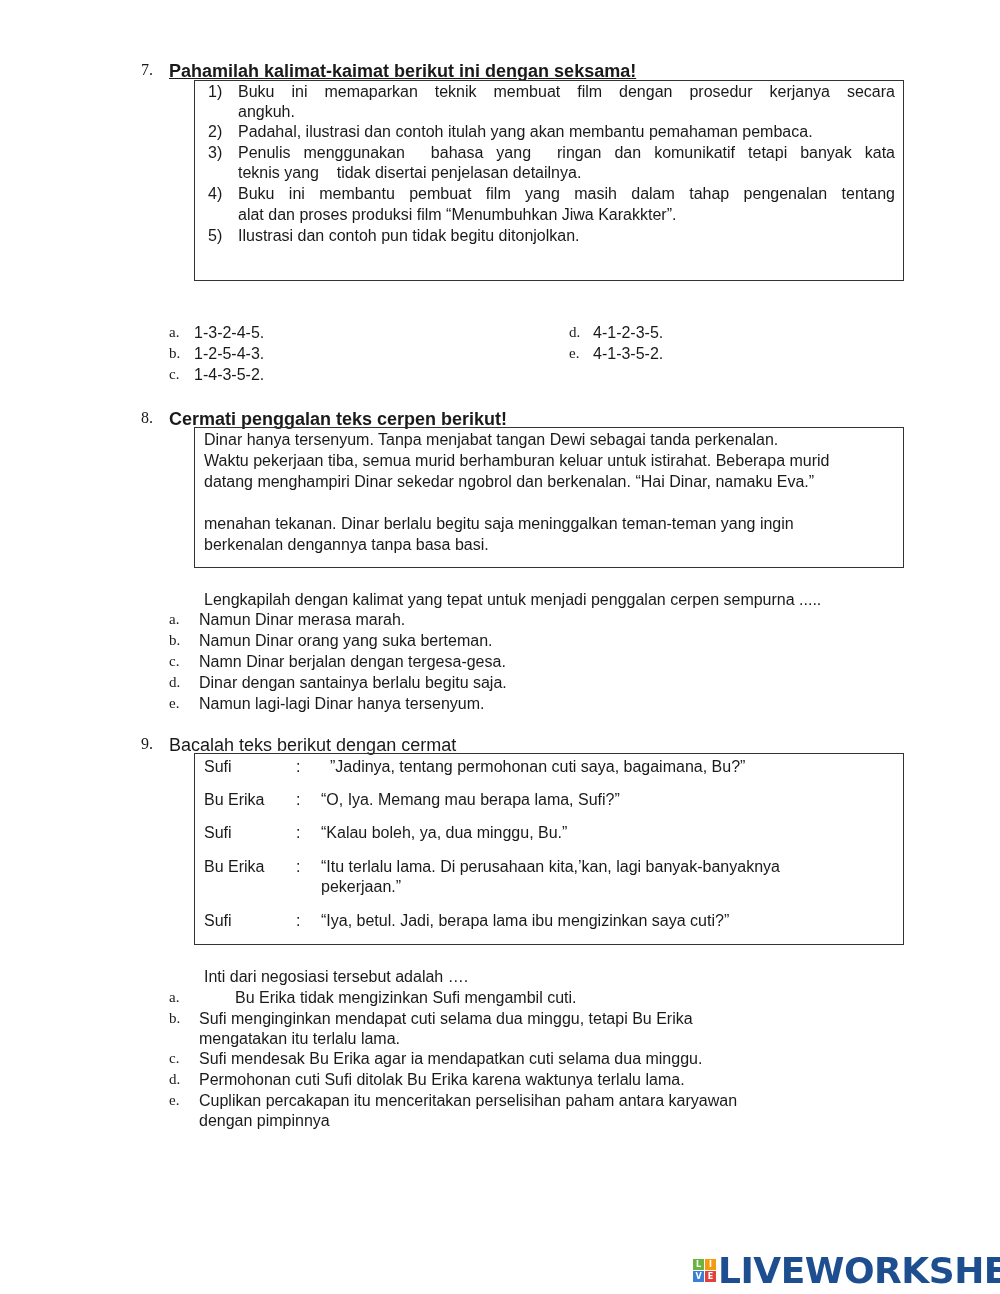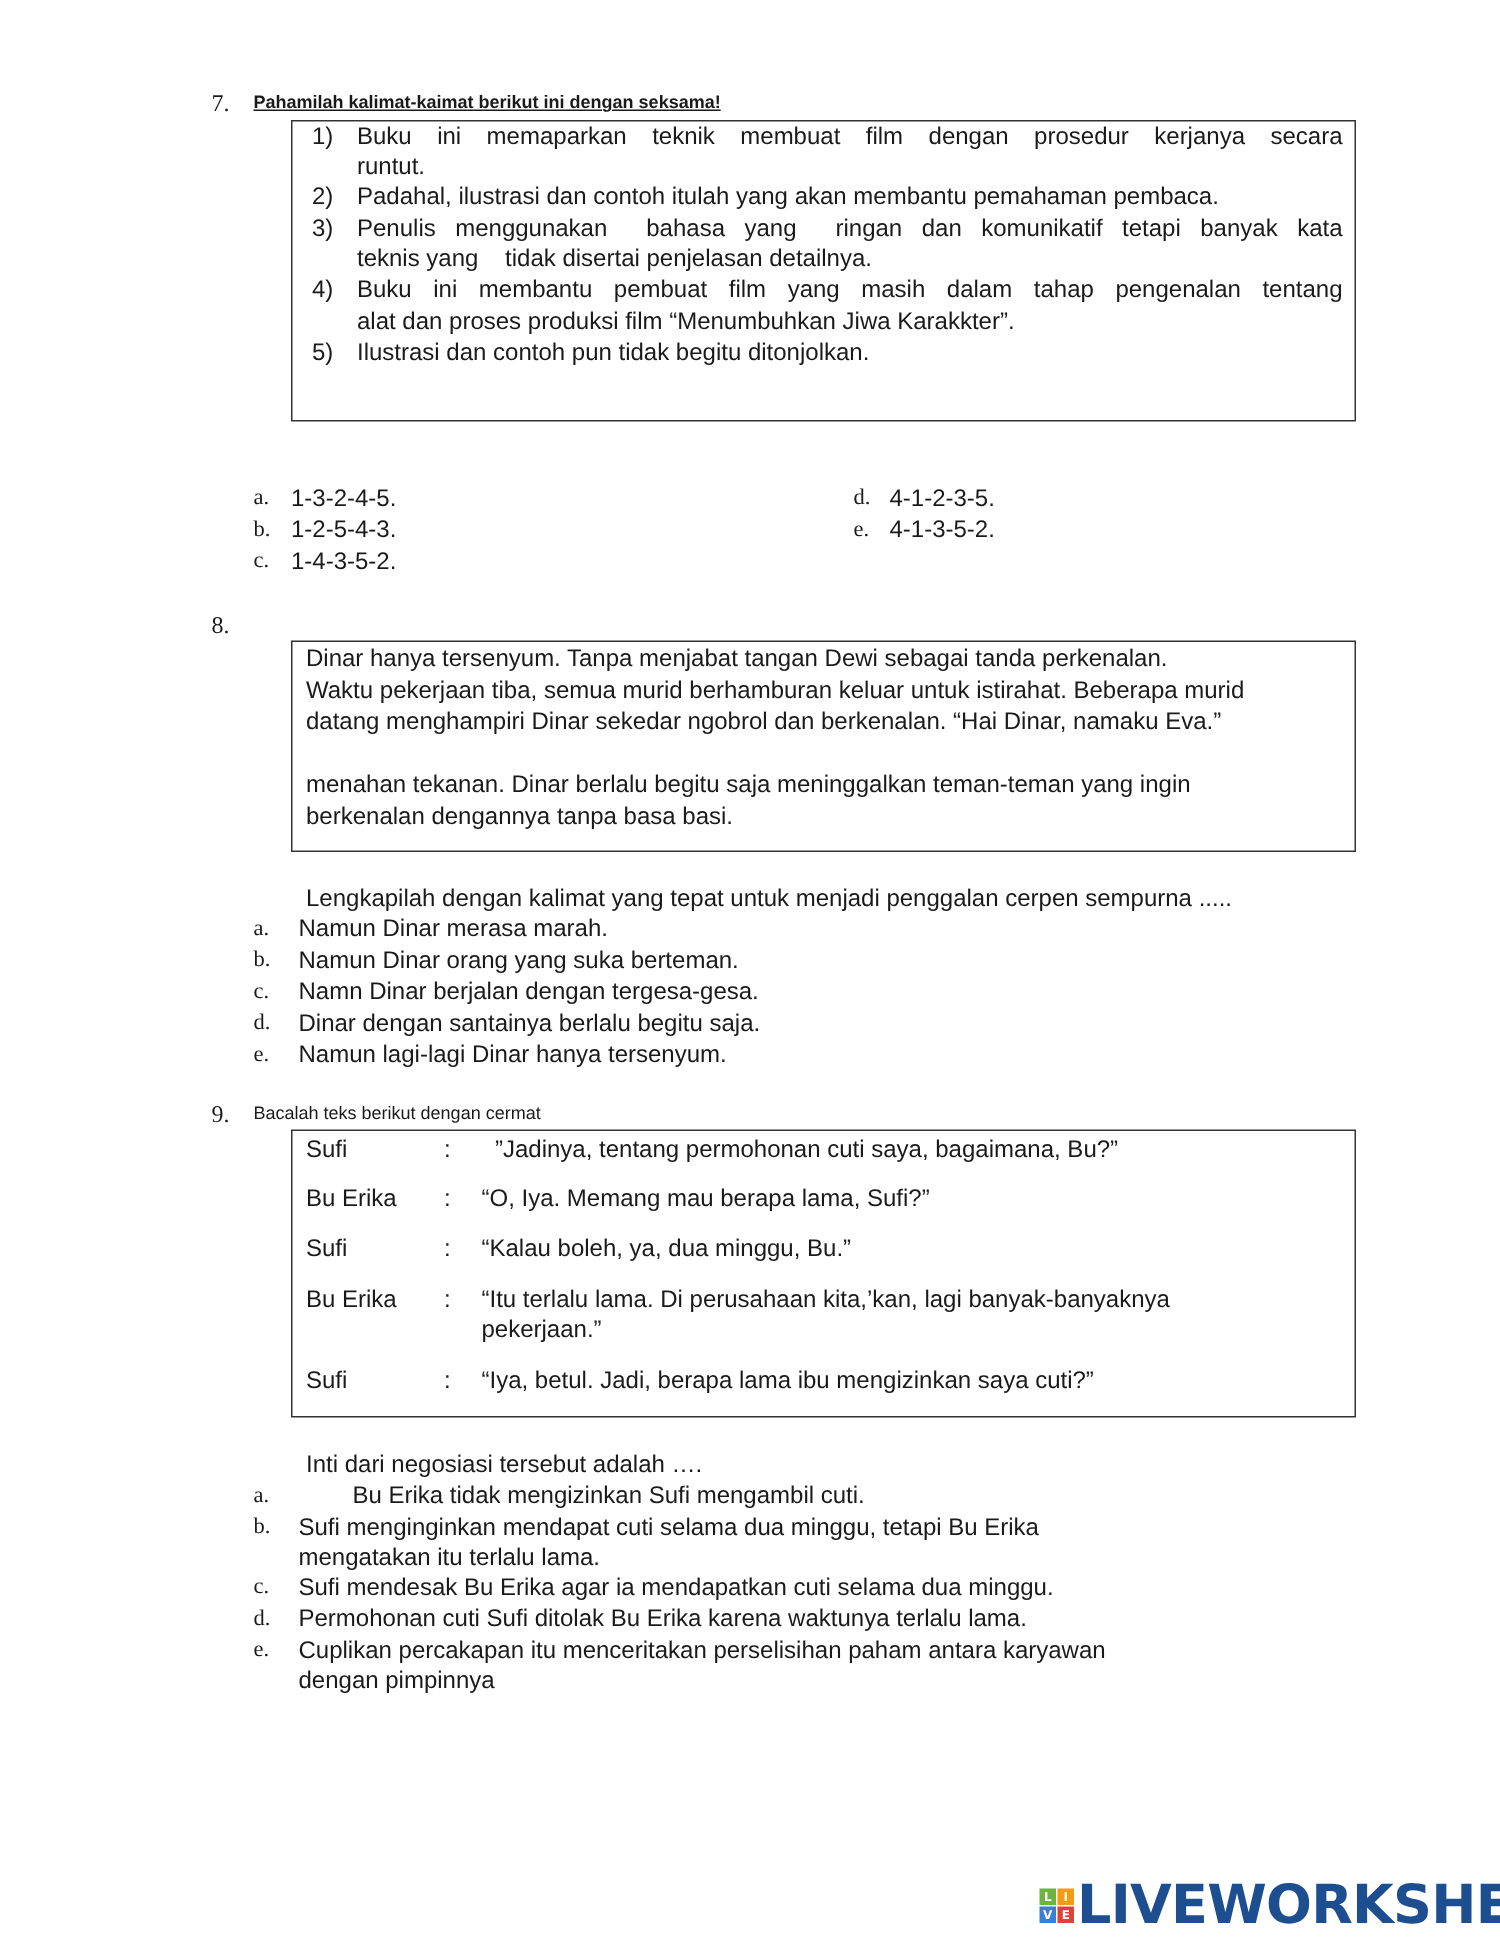--- a/index.html
+++ b/index.html
@@ -1,20 +1,20 @@
 <!DOCTYPE html>
 <html><head>
 <meta charset="utf-8">
 <style>
   html, body { margin: 0; padding: 0; background: #ffffff; }
   body { width: 1000px; height: 1294px; position: relative; overflow: hidden;
          font-family: "Liberation Sans", sans-serif; color: #1a1a1a; }
   .page { position: absolute; left: 0; top: 0; width: 1000px; height: 1294px; }
   .qnum { position: absolute; font-family: "Liberation Serif", serif; font-size: 16px; }
-  .qtitle { position: absolute; font-size: 12px; font-weight: bold; }
+  .qtitle { position: absolute; font-size: 18px; font-weight: bold; }
   .qtitle.normal { font-weight: normal; }
   .box { position: absolute; border: 1.5px solid #333; box-sizing: border-box; }
   .t { position: absolute; font-size: 16px; line-height: 20px; white-space: nowrap; }
   .justify { white-space: normal; text-align: justify; text-align-last: justify; }
   .opt-letter { position: absolute; font-family: "Liberation Serif", serif; font-size: 15px; }
   .logo { position: absolute; left: 693px; top: 1255px; height: 30px; display: flex; align-items: center; }
   .logo-blocks { display: grid; grid-template-columns: 11px 11px; grid-template-rows: 11px 11px; gap: 1px; margin-right: 2px; }
   .lb { font-family: "DejaVu Sans", sans-serif; font-size: 8px; font-weight: bold; color: #fff; display: flex; align-items: center; justify-content: center; }
   .logo-text { font-family: "DejaVu Sans", sans-serif; font-weight: bold; font-size: 36px; color: #1d4e8f; letter-spacing: -0.5px; }
 </style>
@@ -22,21 +22,21 @@
 <body>
 
 <div class="page">
 
   <div class="qnum" style="left:141px;top:61px;">7.</div>
   <div class="qtitle" style="left:169px;top:61px;text-decoration:underline;text-decoration-thickness:1px;">Pahamilah kalimat-kaimat berikut ini dengan seksama!</div>
   <div class="box" style="left:194px;top:80px;width:710px;height:201px;"></div>
 
   <div class="t" style="left:208px;top:82px;">1)</div>
   <div class="t justify" style="left:238px;top:82px;width:657px;">Buku ini memaparkan teknik membuat film dengan prosedur kerjanya secara</div>
-  <div class="t" style="left:238px;top:102px;">runtut.</div>
+  <div class="t" style="left:238px;top:102px;">angkuh.</div>
 
   <div class="t" style="left:208px;top:122px;">2)</div>
   <div class="t" style="left:238px;top:122px;">Padahal, ilustrasi dan contoh itulah yang akan membantu pemahaman pembaca.</div>
 
   <div class="t" style="left:208px;top:143px;">3)</div>
   <div class="t justify" style="left:238px;top:143px;width:657px;white-space:pre;">Penulis menggunakan  bahasa yang  ringan dan komunikatif tetapi banyak kata</div>
   <div class="t" style="left:238px;top:163px;white-space:pre;">teknis yang    tidak disertai penjelasan detailnya.</div>
 
   <div class="t" style="left:208px;top:184px;">4)</div>
   <div class="t justify" style="left:238px;top:184px;width:657px;">Buku ini membantu pembuat film yang masih dalam tahap pengenalan tentang</div>
@@ -51,20 +51,21 @@
   <div class="opt-letter" style="left:169px;top:345px;">b.</div>
   <div class="t" style="left:194px;top:344px;">1-2-5-4-3.</div>
   <div class="opt-letter" style="left:169px;top:366px;">c.</div>
   <div class="t" style="left:194px;top:365px;">1-4-3-5-2.</div>
   <div class="opt-letter" style="left:569px;top:324px;">d.</div>
   <div class="t" style="left:593px;top:323px;">4-1-2-3-5.</div>
   <div class="opt-letter" style="left:569px;top:345px;">e.</div>
   <div class="t" style="left:593px;top:344px;">4-1-3-5-2.</div>
 
   <div class="qnum" style="left:141px;top:409px;">8.</div>
+  <div class="qtitle" style="left:169px;top:409px;">Cermati penggalan teks cerpen berikut!</div>
   <div class="box" style="left:194px;top:427px;width:710px;height:141px;"></div>
 
   <div class="t" style="left:204px;top:430px;">Dinar hanya tersenyum. Tanpa menjabat tangan Dewi sebagai tanda perkenalan.</div>
   <div class="t" style="left:204px;top:451px;">Waktu pekerjaan tiba, semua murid berhamburan keluar untuk istirahat. Beberapa murid</div>
   <div class="t" style="left:204px;top:472px;">datang menghampiri Dinar sekedar ngobrol dan berkenalan. “Hai Dinar, namaku Eva.”</div>
   <div class="t" style="left:204px;top:514px;">menahan tekanan. Dinar berlalu begitu saja meninggalkan teman-teman yang ingin</div>
   <div class="t" style="left:204px;top:535px;">berkenalan dengannya tanpa basa basi.</div>
 
   <div class="t" style="left:204px;top:590px;">Lengkapilah dengan kalimat yang tepat untuk menjadi penggalan cerpen sempurna .....</div>
 

